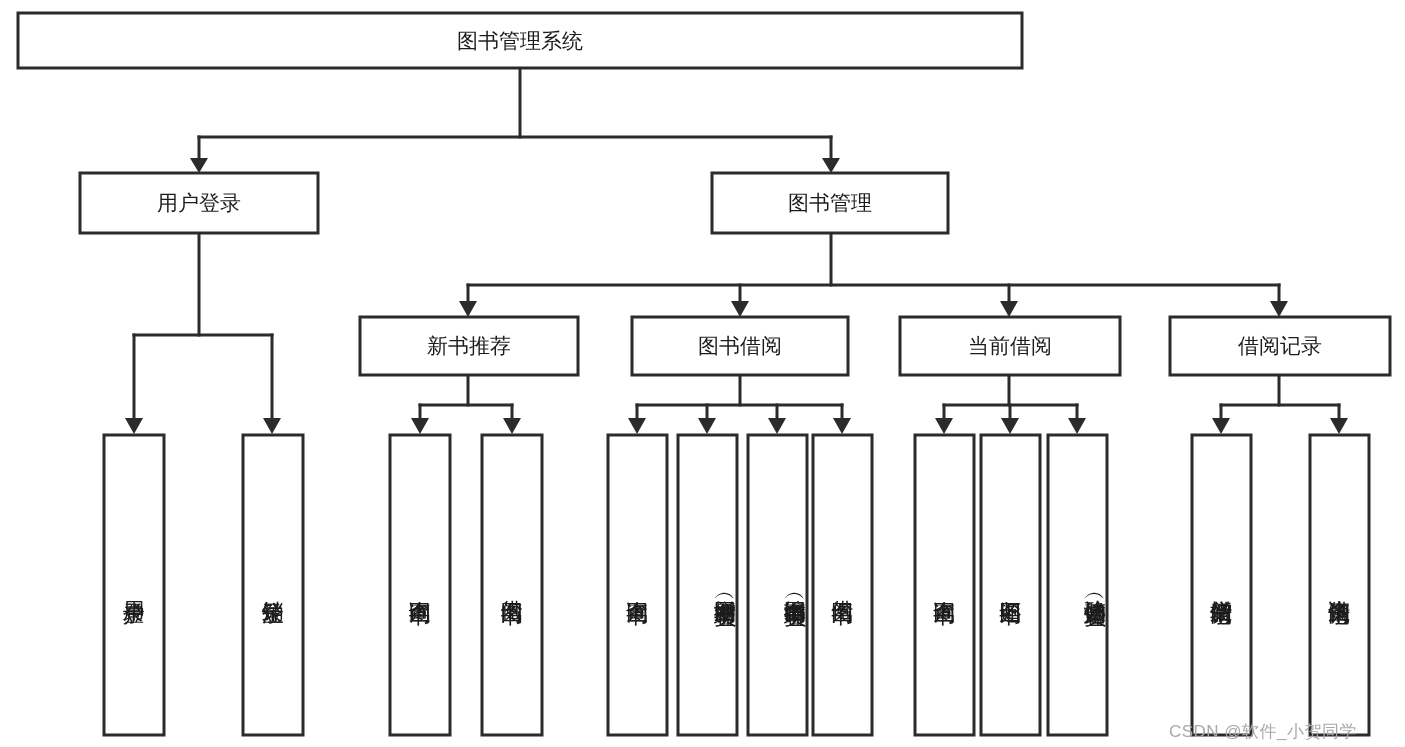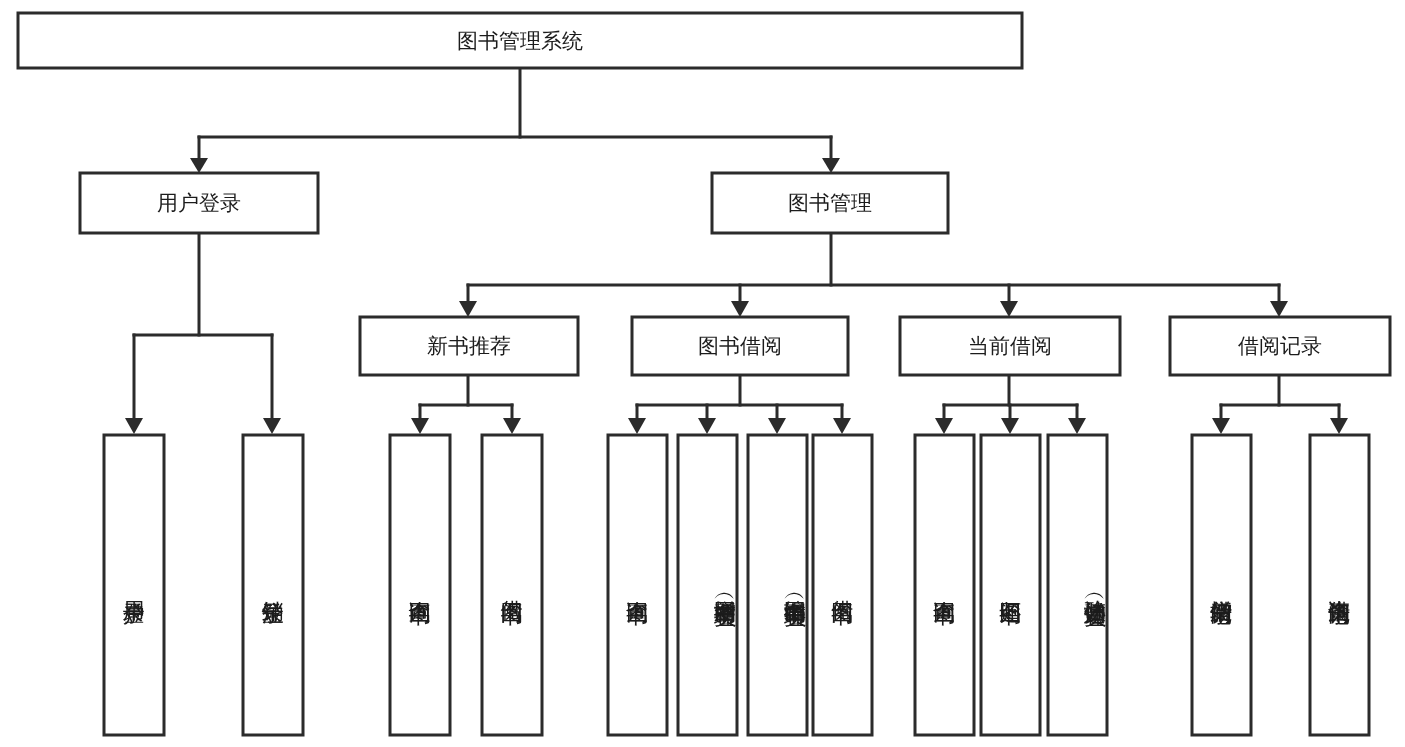--- a/index.html
+++ b/index.html
@@ -199,14 +199,15 @@
   <div class="vlabel" style="left:748px; top:441px; width:59px; height:290px; align-items:flex-start;">编辑图书（管理员）</div>
   <div class="vlabel" style="left:813px; top:435px; width:59px; height:300px;">借阅图书</div>
 
   <div class="vlabel" style="left:915px; top:435px; width:59px; height:300px;">查询图书</div>
   <div class="vlabel" style="left:981px; top:435px; width:59px; height:300px;">归还图书</div>
   <div class="vlabel" style="left:1048px; top:441px; width:59px; height:290px; align-items:flex-start;">确认归还（管理员）</div>
 
   <div class="vlabel" style="left:1192px; top:435px; width:59px; height:300px;">新增借阅记录</div>
   <div class="vlabel" style="left:1310px; top:435px; width:59px; height:300px;">查询借阅记录</div>
 
+  <div class="watermark">CSDN @软件_小贺同学</div>
 
 </div>
 
 </body></html>

